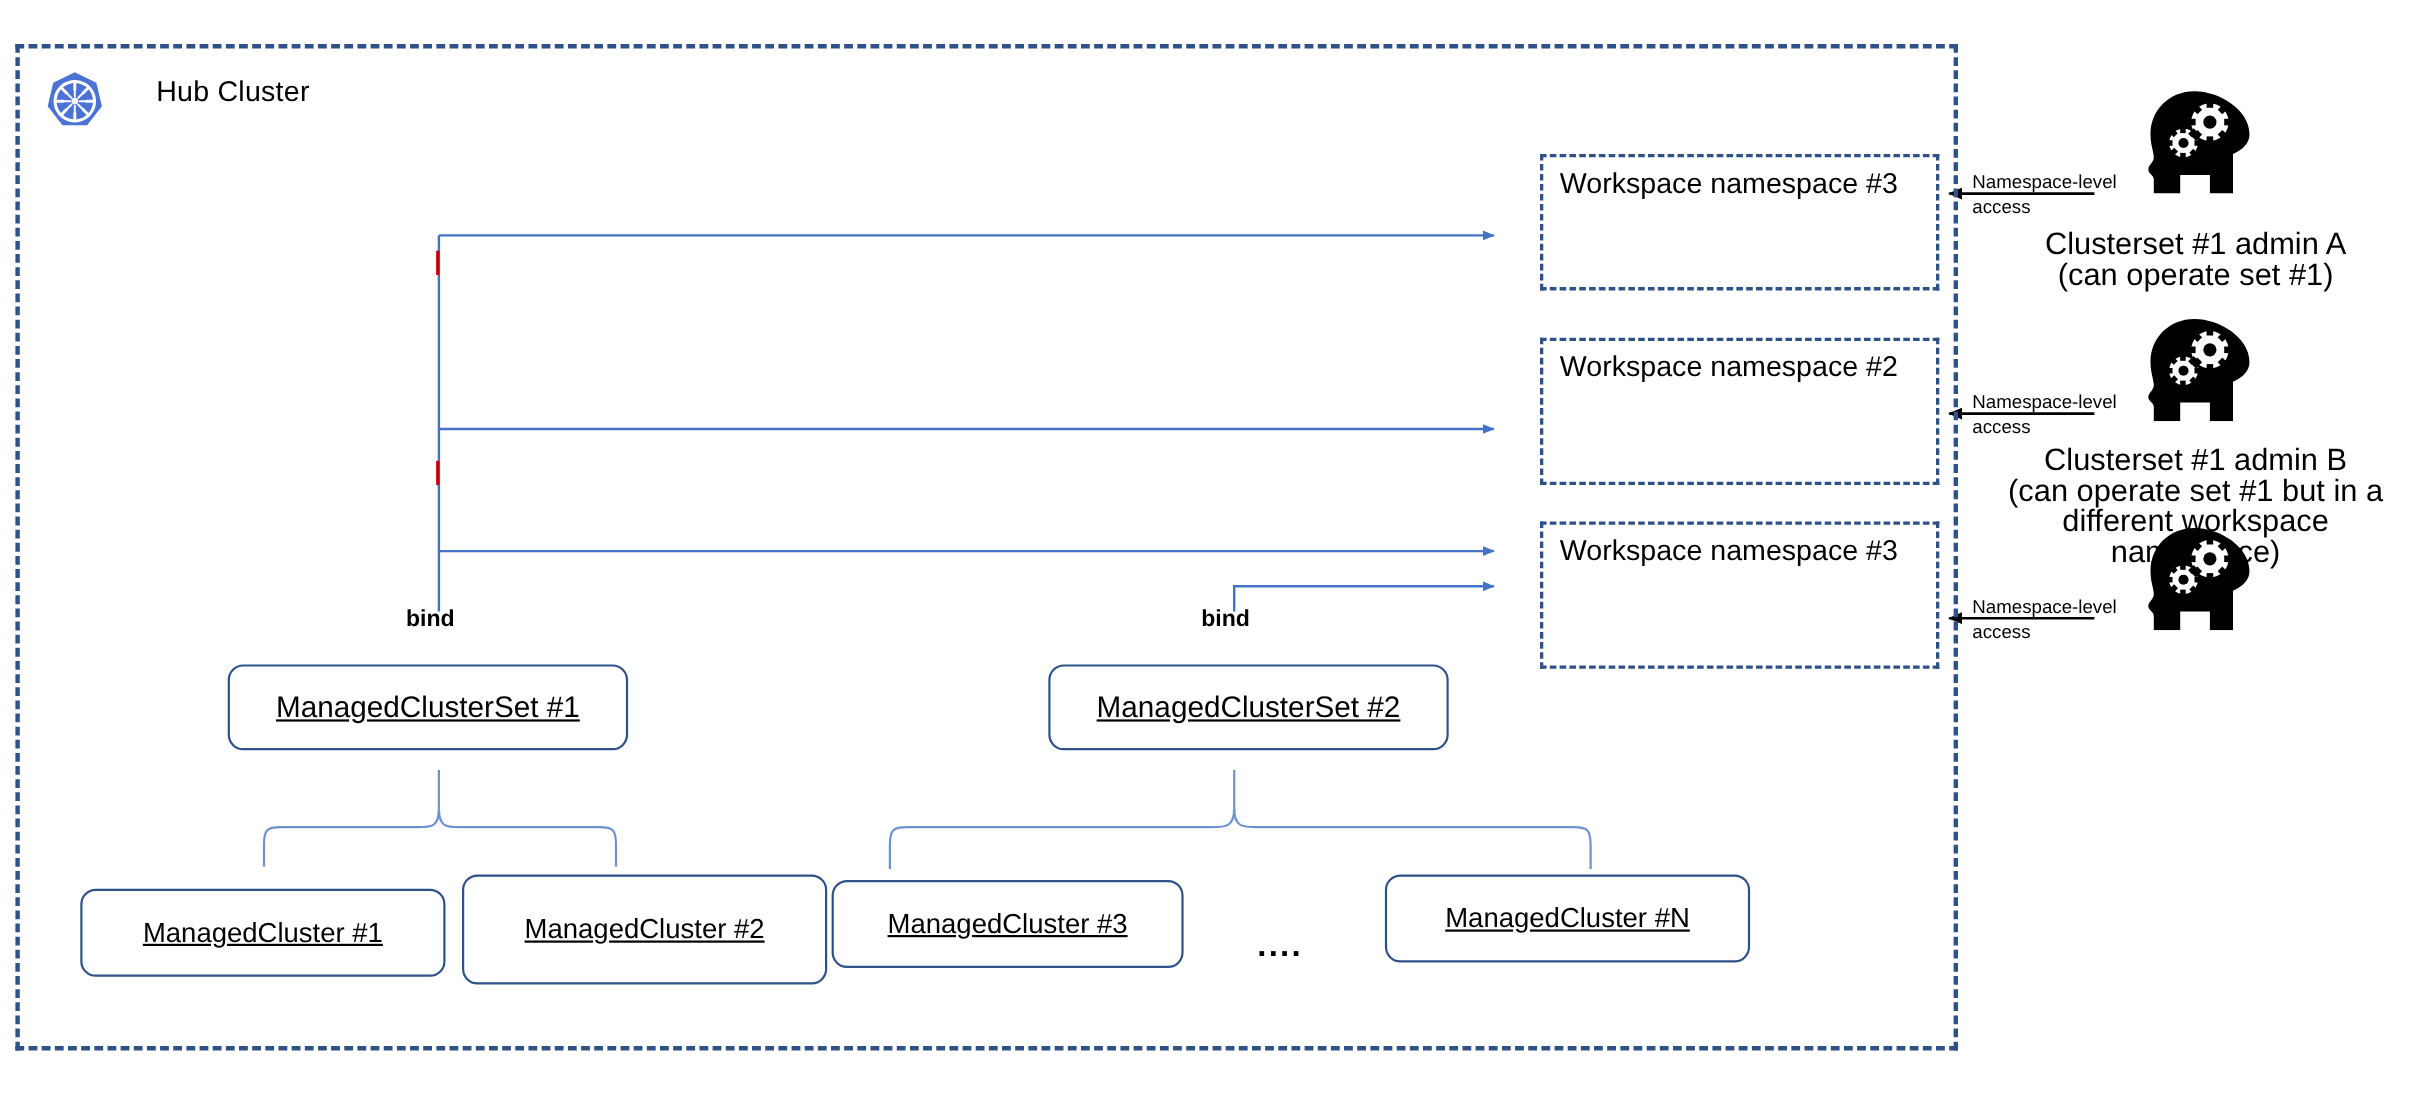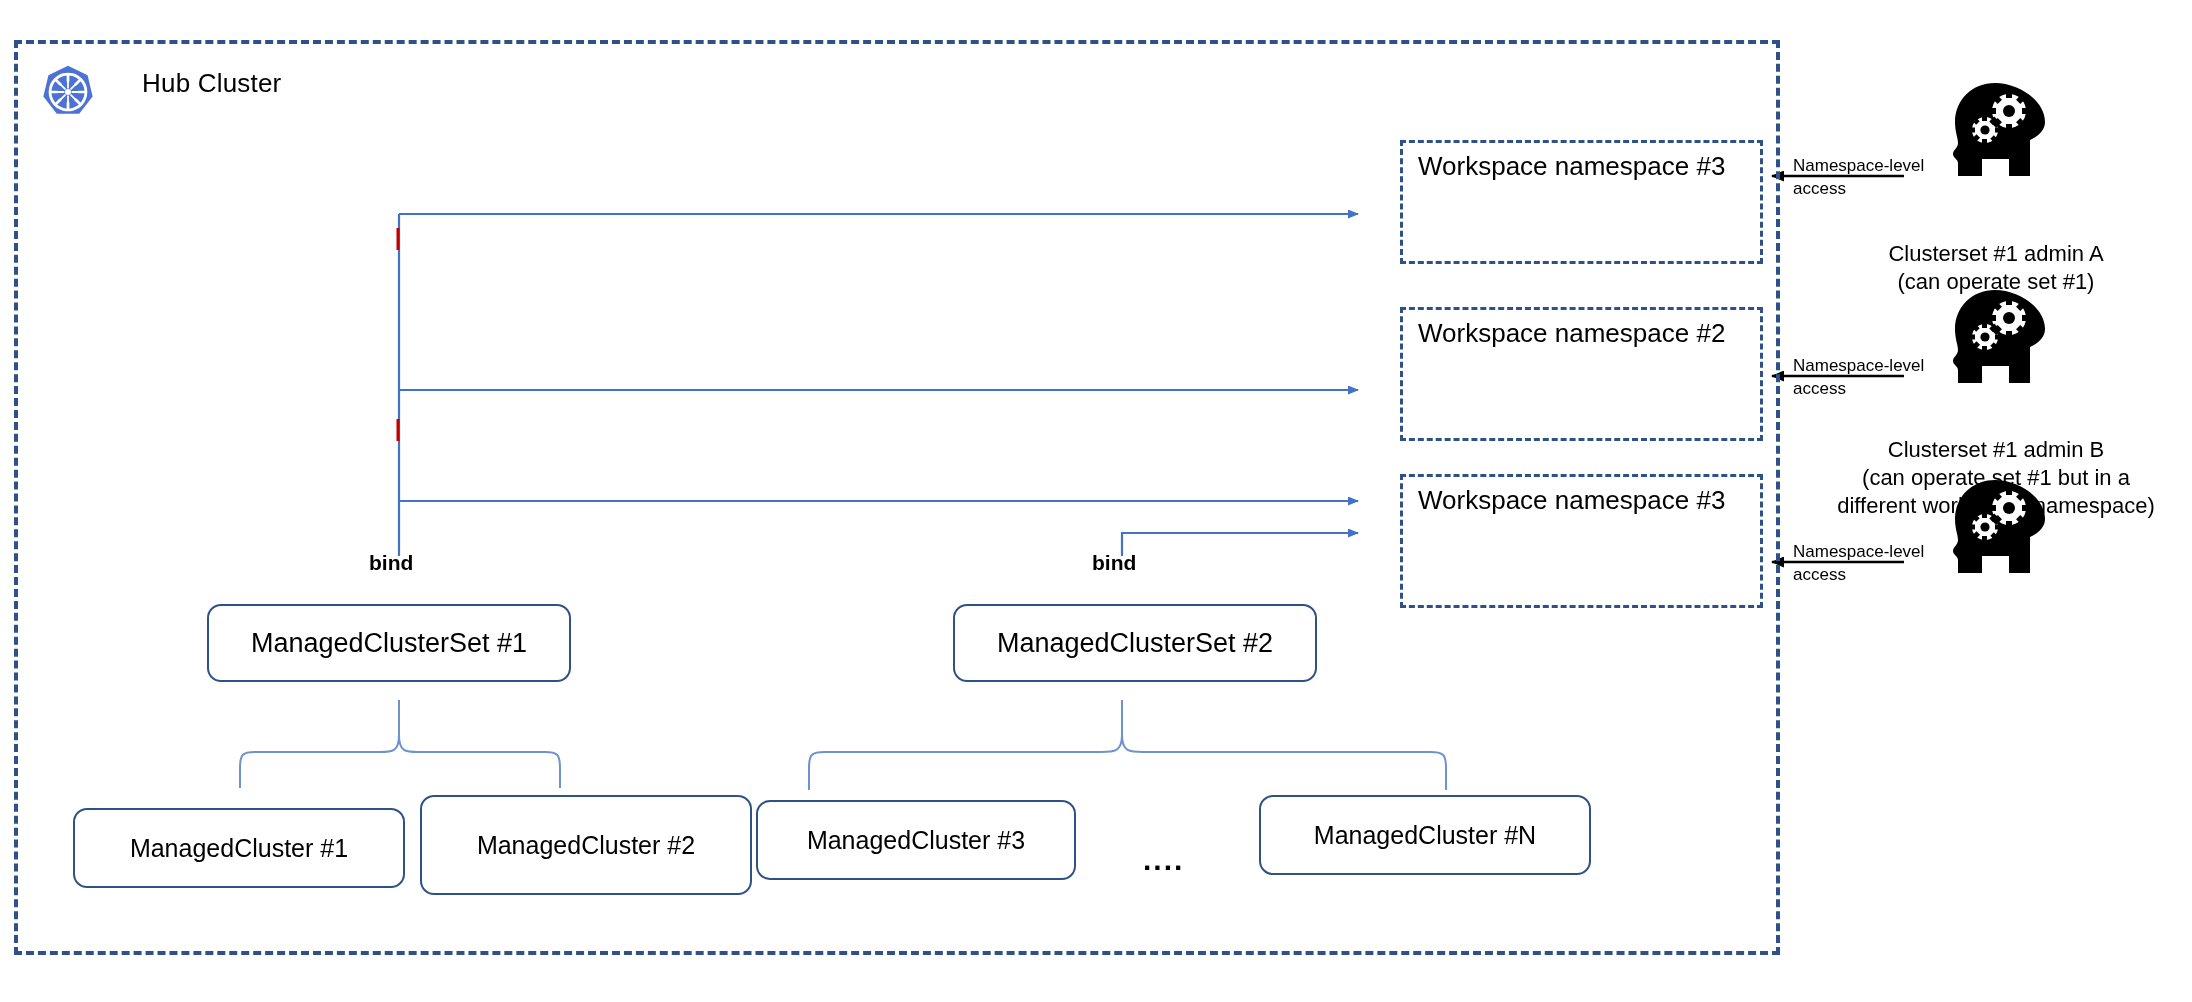--- a/index.html
+++ b/index.html
@@ -14,34 +14,34 @@
   .k8s-logo{position:absolute;left:40px;top:64px;width:56px;height:56px;}
   .hub-title{position:absolute;left:142px;top:60px;font-size:26px;line-height:46px;
              letter-spacing:.2px;white-space:nowrap;}
 
   .ns-box{position:absolute;border:3px dashed #2e5288;box-sizing:border-box;background:#fff;}
   .ns-label{position:absolute;font-size:26px;line-height:32px;white-space:nowrap;color:#000;}
 
   .rbox{position:absolute;box-sizing:border-box;border:2.5px solid #2e5288;
         border-radius:14px;background:#fff;display:flex;align-items:center;
         justify-content:center;}
-  .rbox span{font-size:27px;line-height:32px;white-space:nowrap;color:#000;}
+  .rbox span{font-size:27px;line-height:32px;white-space:nowrap;color:#000;text-decoration:underline;}
   .rbox.small span{font-size:25px;}
 
   .bind-label{position:absolute;font-size:21px;font-weight:bold;line-height:24px;
               white-space:nowrap;color:#000;}
 
   .dots{position:absolute;font-size:30px;font-weight:bold;line-height:30px;
         letter-spacing:2px;white-space:nowrap;color:#000;}
 
   .nl-access{position:absolute;font-size:17px;line-height:21px;white-space:nowrap;color:#000;}
 
   .persona{position:absolute;width:120px;height:96px;}
-  .persona-caption{position:absolute;font-size:22px;line-height:28px;text-align:center;
-                   color:#000;white-space:pre-line;margin-top:32px;}
+  .persona-caption{position:absolute;font-size:28px;line-height:28px;text-align:center;
+                   color:#000;white-space:pre-line;}
 </style>
 </head>
 <body>
 
 <div id="canvas">
 
   <svg id="wires" viewBox="0 0 2192 1002">
     <defs>
       <marker id="arrowBlue" markerWidth="11" markerHeight="9" refX="10" refY="4.5" orient="auto" markerUnits="userSpaceOnUse">
         <path d="M0,0 L11,4.5 L0,9 z" fill="#4472c4"></path>

